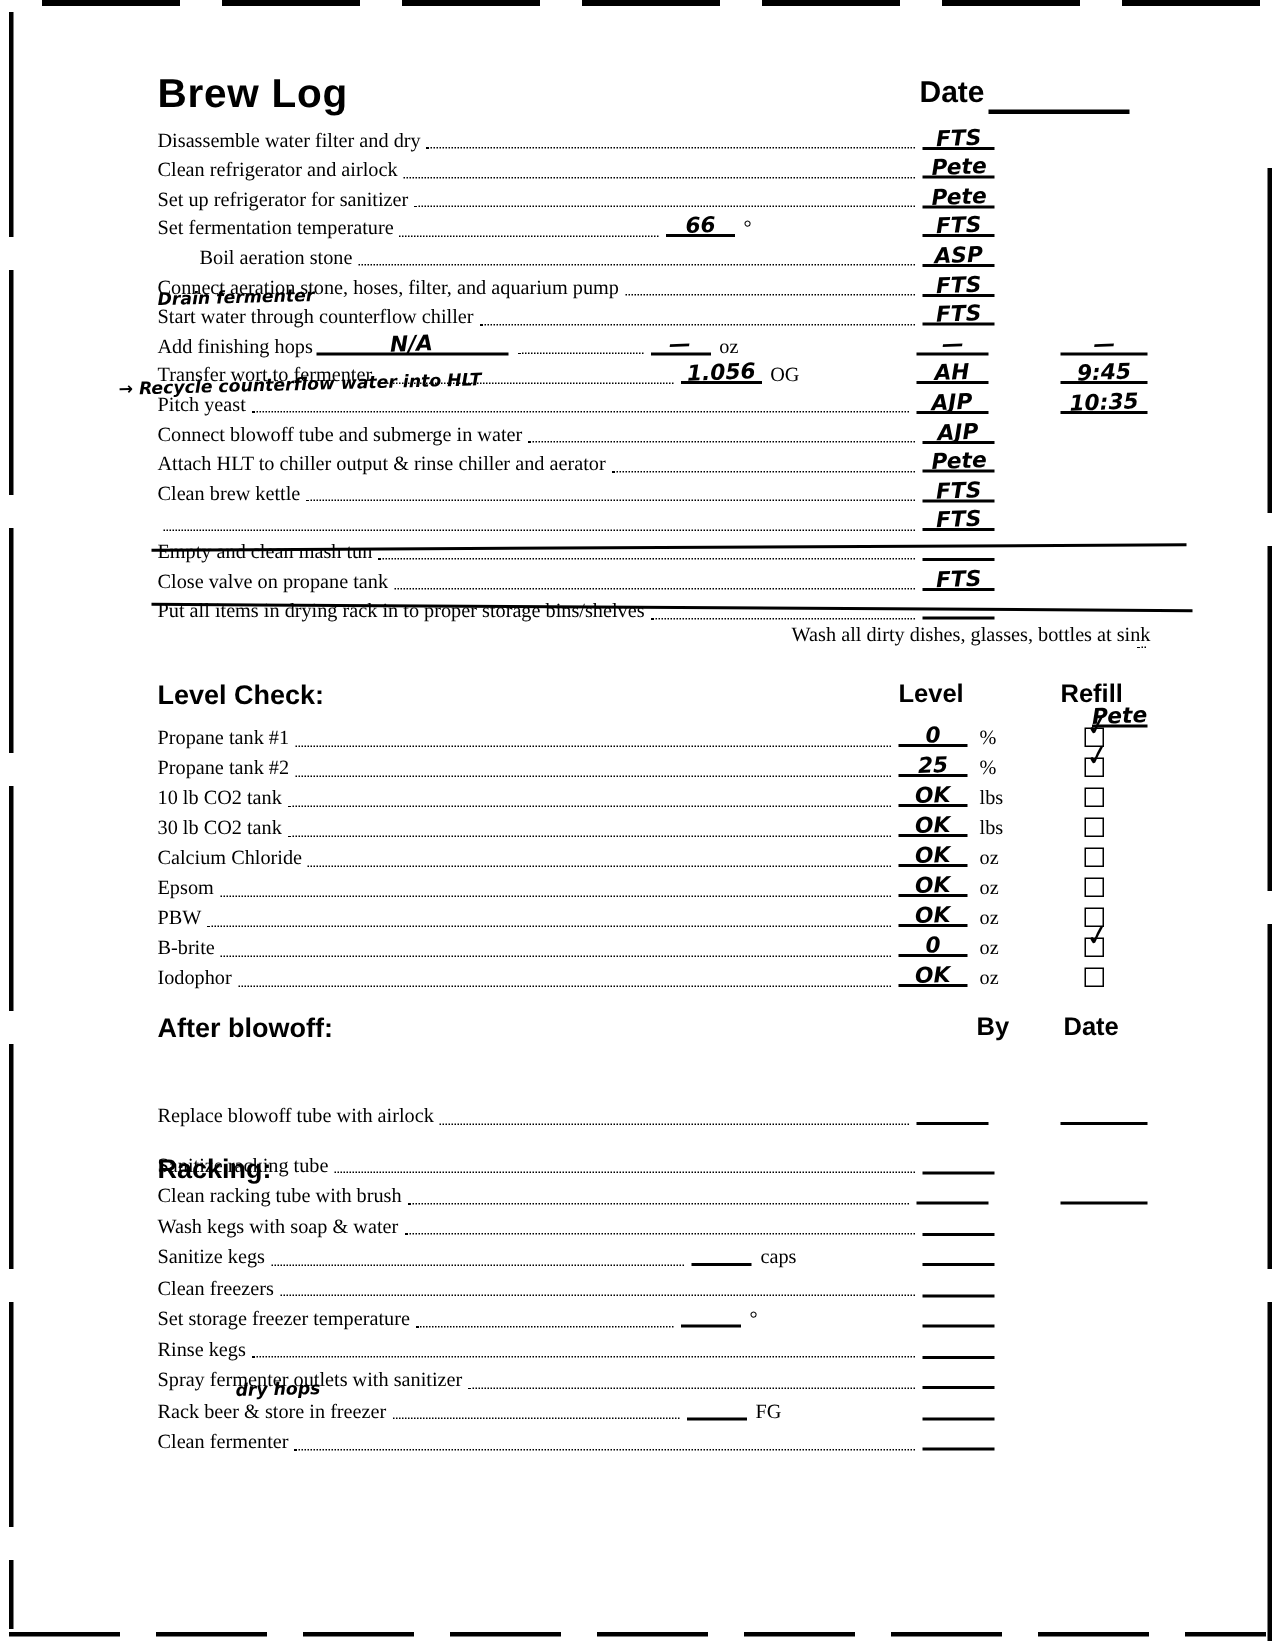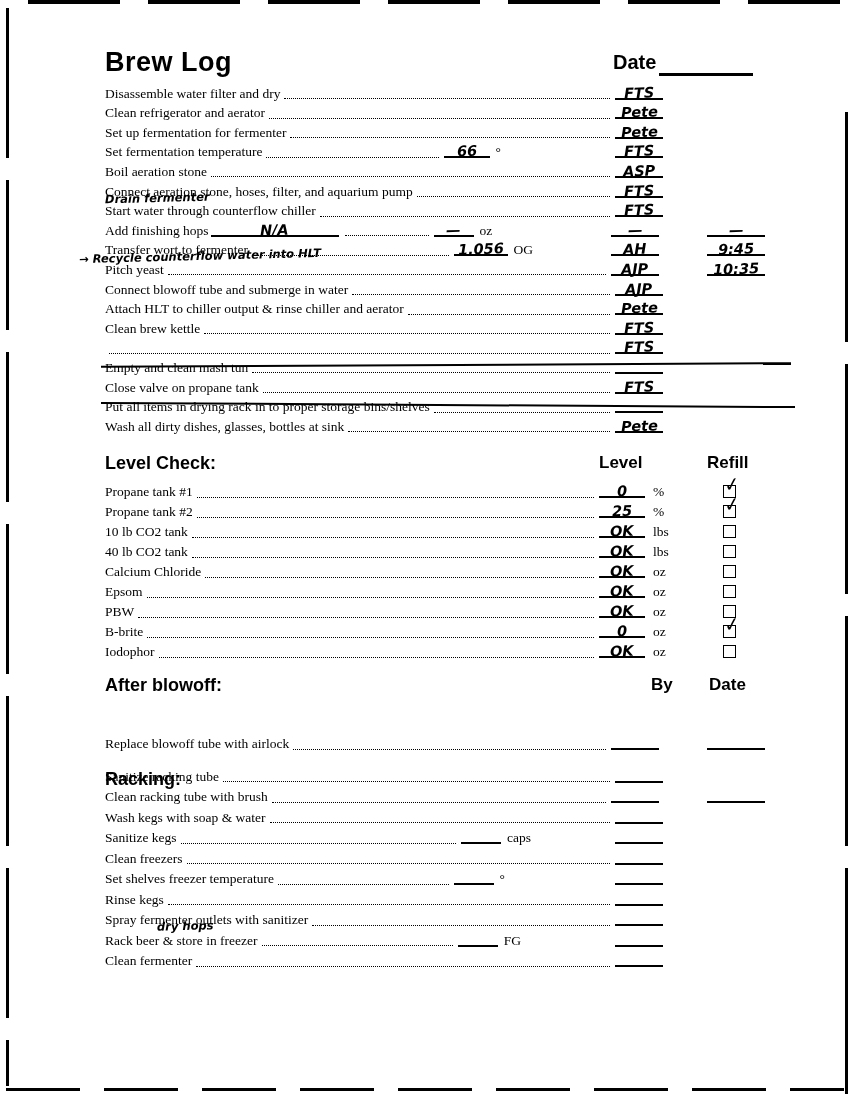--- a/index.html
+++ b/index.html
@@ -66,30 +66,30 @@
       <div class="row" style="height: 19.6px;">
         <span class="label">Disassemble water filter and dry</span>
         <div class="leader"></div>
         <div class="blank" style="flex: 0 0 48px;">
           <span class="hw">FTS</span>
         </div>
         <div class="gapx" style="flex: 0 0 44px;"></div>
         <div class="gapx" style="flex: 0 0 58px;"></div>
       </div>
       <div class="row" style="height: 19.6px;">
-        <span class="label">Clean refrigerator and aerator</span>
+        <span class="label">Clean refrigerator and airlock</span>
         <div class="leader"></div>
         <div class="blank" style="flex: 0 0 48px;">
           <span class="hw">Pete</span>
         </div>
         <div class="gapx" style="flex: 0 0 44px;"></div>
         <div class="gapx" style="flex: 0 0 58px;"></div>
       </div>
       <div class="row" style="height: 19.6px;">
-        <span class="label">Set up fermentation for fermenter</span>
+        <span class="label">Set up refrigerator for sanitizer</span>
         <div class="leader"></div>
         <div class="blank" style="flex: 0 0 48px;">
           <span class="hw">Pete</span>
         </div>
         <div class="gapx" style="flex: 0 0 44px;"></div>
         <div class="gapx" style="flex: 0 0 58px;"></div>
       </div>
       <div class="row" style="height: 19.6px;">
         <span class="label">Set fermentation temperature</span>
         <div class="leader"></div>
@@ -97,21 +97,21 @@
           <span class="hw">66</span>
         </div>
         <span class="unit">°</span>
         <div class="gapx" style="flex: 0 0 112px;"></div>
         <div class="blank" style="flex: 0 0 48px;">
           <span class="hw">FTS</span>
         </div>
         <div class="gapx" style="flex: 0 0 44px;"></div>
         <div class="gapx" style="flex: 0 0 58px;"></div>
       </div>
-      <div class="row" style="height: 19.6px;">
+      <div class="row" style="height: 19.6px; margin-left: 28px;">
         <span class="label">Boil aeration stone</span>
         <div class="leader"></div>
         <div class="blank" style="flex: 0 0 48px;">
           <span class="hw">ASP</span>
         </div>
         <div class="gapx" style="flex: 0 0 44px;"></div>
         <div class="gapx" style="flex: 0 0 58px;"></div>
       </div>
       <div class="row" style="height: 19.6px;">
         <span class="label">Connect aeration stone, hoses, filter, and aquarium pump</span>
@@ -232,21 +232,21 @@
         <div class="gapx" style="flex: 0 0 58px;"></div>
       </div>
       <div class="row" style="height: 19.6px;">
         <div class="strike" style="transform: rotate(0.35deg); right: -28px;"></div>
         <span class="label">Put all items in drying rack in to proper storage bins/shelves</span>
         <div class="leader"></div>
         <div class="blank" style="flex: 0 0 48px;"></div>
         <div class="gapx" style="flex: 0 0 44px;"></div>
         <div class="gapx" style="flex: 0 0 58px;"></div>
       </div>
-      <div class="row" style="height: 19.6px;">
+      <div class="row" style="height: 19.6px; flex-direction: column;">
         <span class="label">Wash all dirty dishes, glasses, bottles at sink</span>
         <div class="leader"></div>
         <div class="blank" style="flex: 0 0 48px;">
           <span class="hw">Pete</span>
         </div>
         <div class="gapx" style="flex: 0 0 44px;"></div>
         <div class="gapx" style="flex: 0 0 58px;"></div>
       </div>
     </div>
 
@@ -285,21 +285,21 @@
         <div class="leader"></div>
         <div class="blank" style="flex: 0 0 46px;">
           <span class="hw">OK</span>
         </div>
         <span class="unit uw">lbs</span>
         <div class="gapx" style="flex: 0 0 40px;"></div>
         <div class="cb"></div>
         <div class="gapx" style="flex: 0 0 31px;"></div>
       </div>
       <div class="row" style="height: 20px;">
-        <span class="label">40 lb CO2 tank</span>
+        <span class="label">30 lb CO2 tank</span>
         <div class="leader"></div>
         <div class="blank" style="flex: 0 0 46px;">
           <span class="hw">OK</span>
         </div>
         <span class="unit uw">lbs</span>
         <div class="gapx" style="flex: 0 0 40px;"></div>
         <div class="cb"></div>
         <div class="gapx" style="flex: 0 0 31px;"></div>
       </div>
       <div class="row" style="height: 20px;">
@@ -408,21 +408,21 @@
         <div class="gapx" style="flex: 0 0 58px;"></div>
       </div>
       <div class="row" style="height: 20.5px;">
         <span class="label">Clean freezers</span>
         <div class="leader"></div>
         <div class="blank" style="flex: 0 0 48px;"></div>
         <div class="gapx" style="flex: 0 0 44px;"></div>
         <div class="gapx" style="flex: 0 0 58px;"></div>
       </div>
       <div class="row" style="height: 20.5px;">
-        <span class="label">Set shelves freezer temperature</span>
+        <span class="label">Set storage freezer temperature</span>
         <div class="leader"></div>
         <div class="blank" style="flex: 0 0 40px;"></div>
         <span class="unit">°</span>
         <div class="gapx" style="flex: 0 0 108px;"></div>
         <div class="blank" style="flex: 0 0 48px;"></div>
         <div class="gapx" style="flex: 0 0 44px;"></div>
         <div class="gapx" style="flex: 0 0 58px;"></div>
       </div>
       <div class="row" style="height: 20.5px;">
         <span class="label">Rinse kegs</span>

